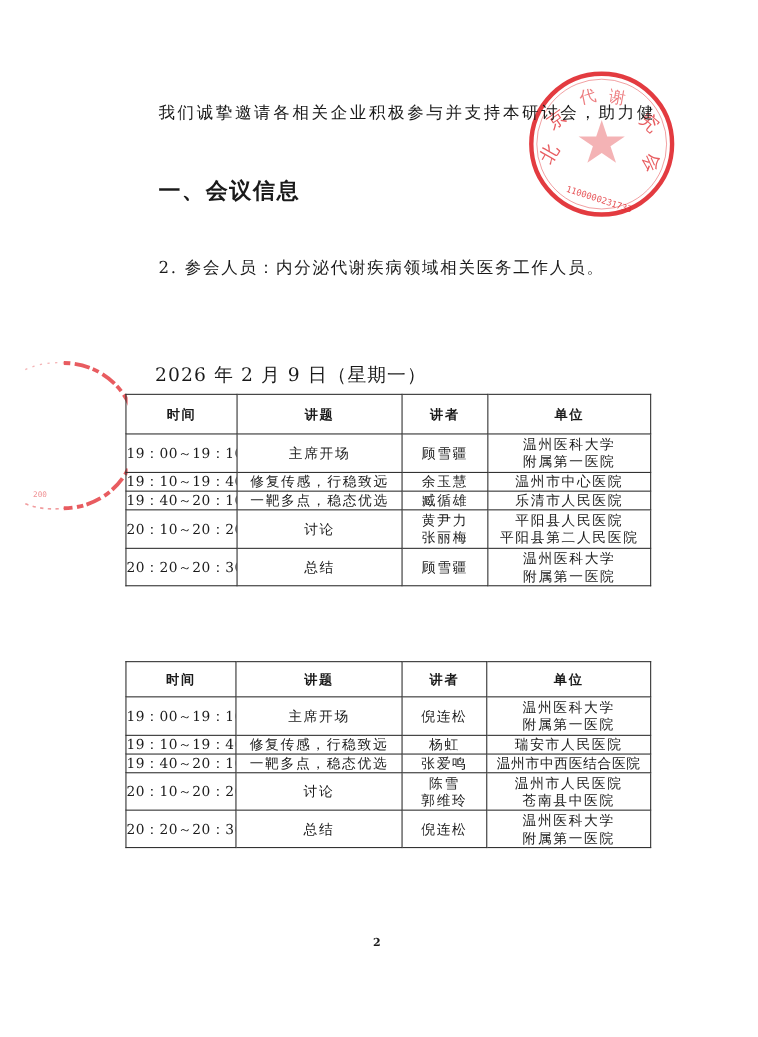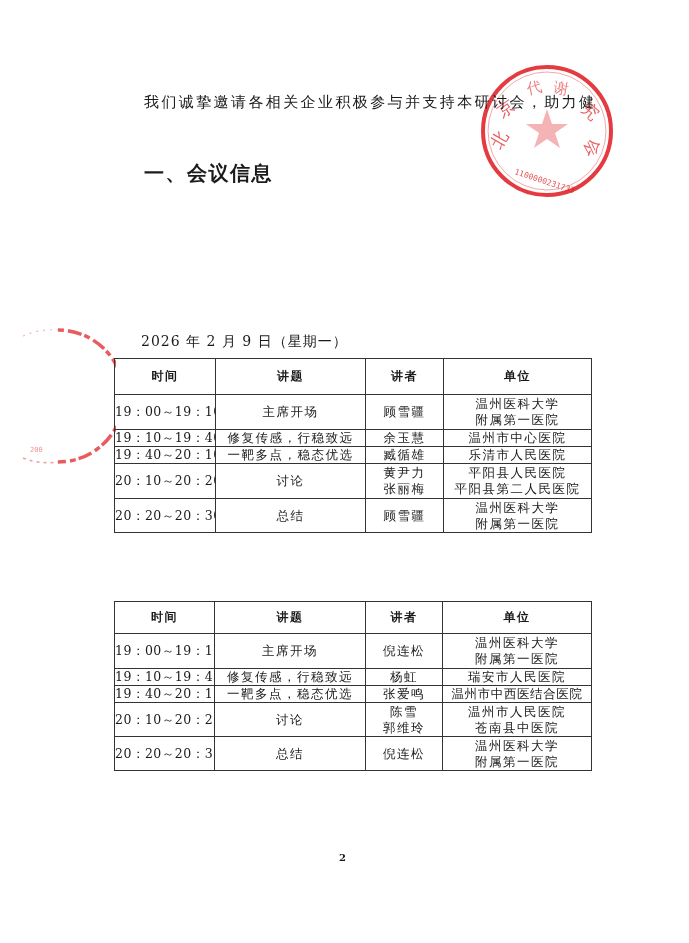--- a/index.html
+++ b/index.html
@@ -6,32 +6,32 @@
   body {
     width: 689px; height: 943px; background: #ffffff; position: relative; overflow: hidden;
     font-family: "DejaVu Serif", "Liberation Serif", serif; color: #1a1a1a;
   }
   .page { position: absolute; left: 0; top: 0; width: 689px; height: 943px; }
   .line {
     position: absolute; font-size: 15px; line-height: 22px; white-space: nowrap;
     letter-spacing: 2.4px;
   }
   .heading { font-family: "DejaVu Sans", "Liberation Sans", sans-serif; font-weight: bold; font-size: 20px; letter-spacing: 1.5px; }
-  .date-title { position: absolute; font-size: 14px; line-height: 22px; letter-spacing: 1px; white-space: nowrap; }
+  .date-title { position: absolute; font-size: 17px; line-height: 22px; letter-spacing: 1px; white-space: nowrap; }
   table.sched {
     position: absolute; border-collapse: collapse; table-layout: fixed;
     font-size: 12.5px; color: #1a1a1a;
     border: 1.5px solid #222;
   }
   table.sched td, table.sched th {
     border: 1px solid #333; text-align: center; vertical-align: middle;
     padding: 0; line-height: 16px; letter-spacing: 1.5px; font-weight: normal;
     overflow: hidden; white-space: nowrap;
   }
-  table.sched th { font-family: Liberation Mono, monospace; font-weight: bold; font-size: 12px; }
+  table.sched th { font-family: Liberation Sans, sans-serif; font-weight: bold; font-size: 12px; }
   .multi span { display: block; }
   .page-num { position: absolute; left: 339px; top: 852px; font-size: 10px; font-weight: bold; font-family: "DejaVu Serif", serif; }
   .stamp { position: absolute; pointer-events: none; }
 </style>
 </head>
 <body>
 
 <div class="page">
 
   <svg class="stamp" style="left:478px; top:62px;" width="138" height="138" viewBox="0 0 138 138">
@@ -51,20 +51,21 @@
     <path d="M 40 4 A 66 66 0 0 1 40 136" fill="none" stroke="#e0262b" stroke-width="3.5" stroke-dasharray="6 4 14 3" opacity="0.75"></path>
     <path d="M 5 10 A 70 70 0 0 1 40 4" fill="none" stroke="#e0262b" stroke-width="1.2" stroke-dasharray="2 5" opacity="0.35"></path>
     <path d="M 5 132 A 70 70 0 0 0 40 136" fill="none" stroke="#e0262b" stroke-width="1.5" stroke-dasharray="3 4" opacity="0.45"></path>
     <text x="12" y="126" font-size="7" fill="#e0262b" opacity="0.5" font-family="DejaVu Sans Mono, monospace">200</text>
   </svg>
 
   <div class="line" style="left:144px; top:91px;">我们诚挚邀请各相关企业积极参与并支持本研讨会，助力健</div>
 
   <div class="line heading" style="left:144px; top:162px;">一、会议信息</div>
 
+  <div class="line" style="left:144px; top:232px; letter-spacing:1.6px;">2. 参会人员：内分泌代谢疾病领域相关医务工作人员。</div>
 
   <div class="date-title" style="left:141px; top:330px;">2026 年 2 月 9 日（星期一）</div>
   <table class="sched" style="left:114px; top:358px; width:477px;">
     <colgroup>
         <col style="width:101px">
         <col style="width:150px">
         <col style="width:78px">
         <col style="width:148px">
       </colgroup>
     <tbody>

